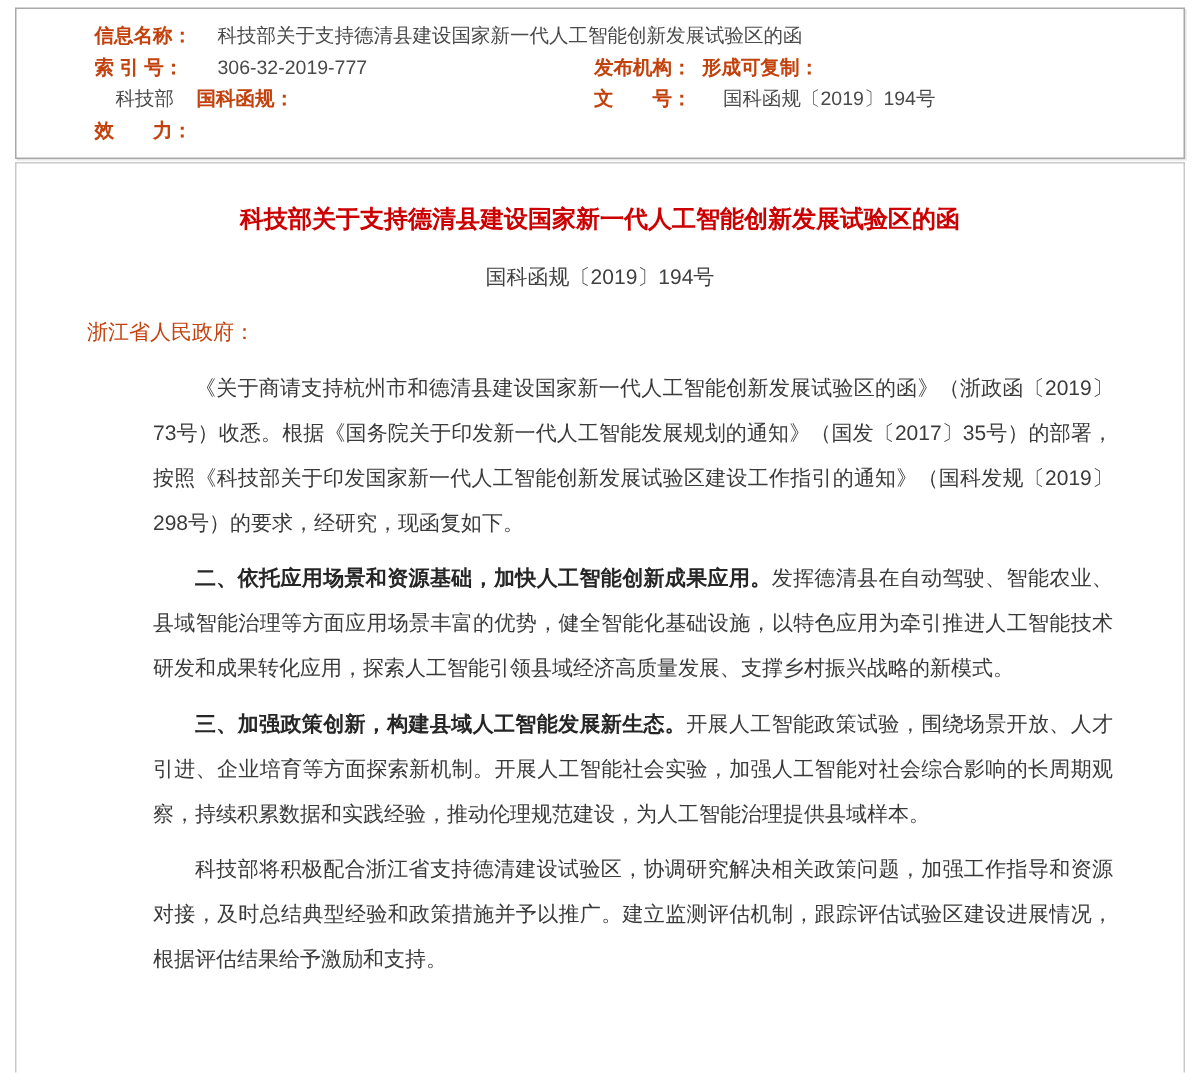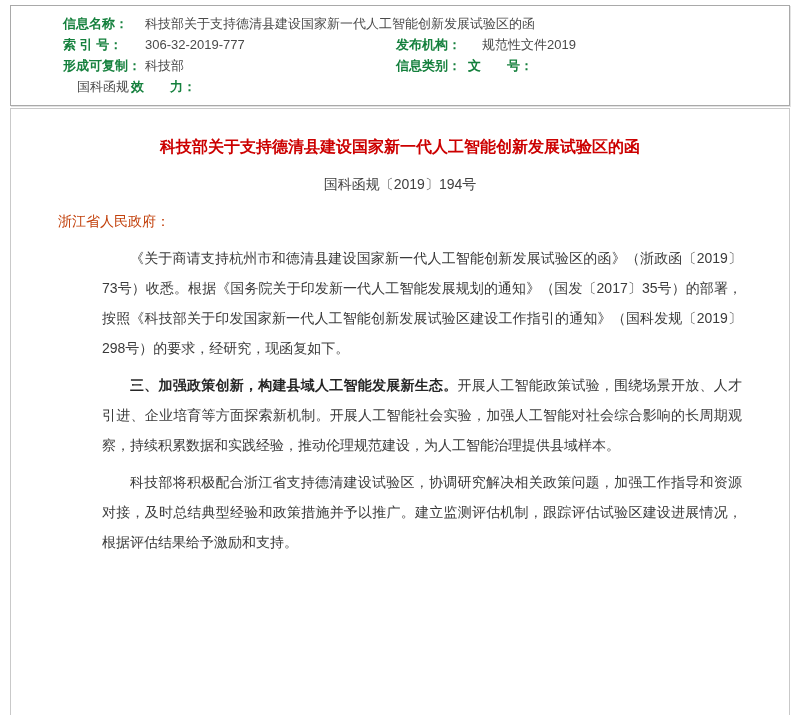--- a/index.html
+++ b/index.html
@@ -26,21 +26,21 @@
   }
   .meta-grid {
     display: grid;
     grid-template-columns: 68px 265px 72px 1fr;
     padding: 7px 10px 8px 52px;
     font-size: 13px;
     line-height: 21px;
   }
   .meta-label {
     font-weight: bold;
-    color: #15803d;
+    color: #c2410c;
     white-space: pre;
   }
   .meta-value {
     color: #4a4a4a;
     padding-left: 14px;
     white-space: nowrap;
     overflow: hidden;
   }
   .span3 { grid-column: 2 / 5; }
 
@@ -94,37 +94,37 @@
 <div class="page">
 
   <div class="meta-box">
     <div class="meta-grid">
       <div class="meta-label">信息名称：</div>
       <div class="meta-value span3">科技部关于支持德清县建设国家新一代人工智能创新发展试验区的函</div>
 
       <div class="meta-label">索 引 号：</div>
       <div class="meta-value">306-32-2019-777</div>
       <div class="meta-label">发布机构：</div>
-      <div class="meta-value">规范性文件2019</div>
 
       <div class="meta-label">形成可复制：</div>
       <div class="meta-value">科技部</div>
-      <div class="meta-label">信息类别：</div>
+      <div class="meta-label">国科函规：</div>
 
       <div class="meta-label">文　　号：</div>
       <div class="meta-value">国科函规〔2019〕194号</div>
       <div class="meta-label">效　　力：</div>
       <div class="meta-value"></div>
     </div>
   </div>
 
   <div class="doc-box">
     <h1 class="doc-title">科技部关于支持德清县建设国家新一代人工智能创新发展试验区的函</h1>
     <div class="doc-number">国科函规〔2019〕194号</div>
     <p class="salutation">浙江省人民政府：</p>
     <div>
         <p class="para">《关于商请支持杭州市和德清县建设国家新一代人工智能创新发展试验区的函》（浙政函〔2019〕73号）收悉。根据《国务院关于印发新一代人工智能发展规划的通知》（国发〔2017〕35号）的部署，按照《科技部关于印发国家新一代人工智能创新发展试验区建设工作指引的通知》（国科发规〔2019〕298号）的要求，经研究，现函复如下。</p>
+        <p class="para"><b>二、依托应用场景和资源基础，加快人工智能创新成果应用。</b>发挥德清县在自动驾驶、智能农业、县域智能治理等方面应用场景丰富的优势，健全智能化基础设施，以特色应用为牵引推进人工智能技术研发和成果转化应用，探索人工智能引领县域经济高质量发展、支撑乡村振兴战略的新模式。</p>
         <p class="para"><b>三、加强政策创新，构建县域人工智能发展新生态。</b>开展人工智能政策试验，围绕场景开放、人才引进、企业培育等方面探索新机制。开展人工智能社会实验，加强人工智能对社会综合影响的长周期观察，持续积累数据和实践经验，推动伦理规范建设，为人工智能治理提供县域样本。</p>
         <p class="para">科技部将积极配合浙江省支持德清建设试验区，协调研究解决相关政策问题，加强工作指导和资源对接，及时总结典型经验和政策措施并予以推广。建立监测评估机制，跟踪评估试验区建设进展情况，根据评估结果给予激励和支持。</p>
       </div>
   </div>
 
 </div>
 
 </body></html>

